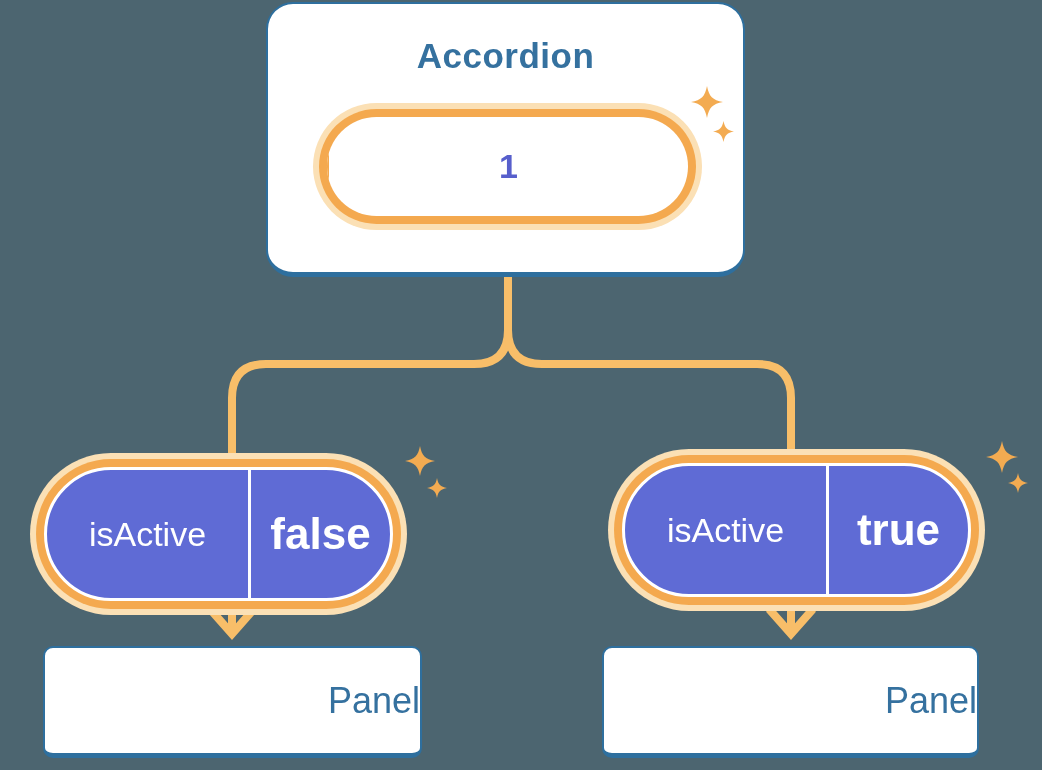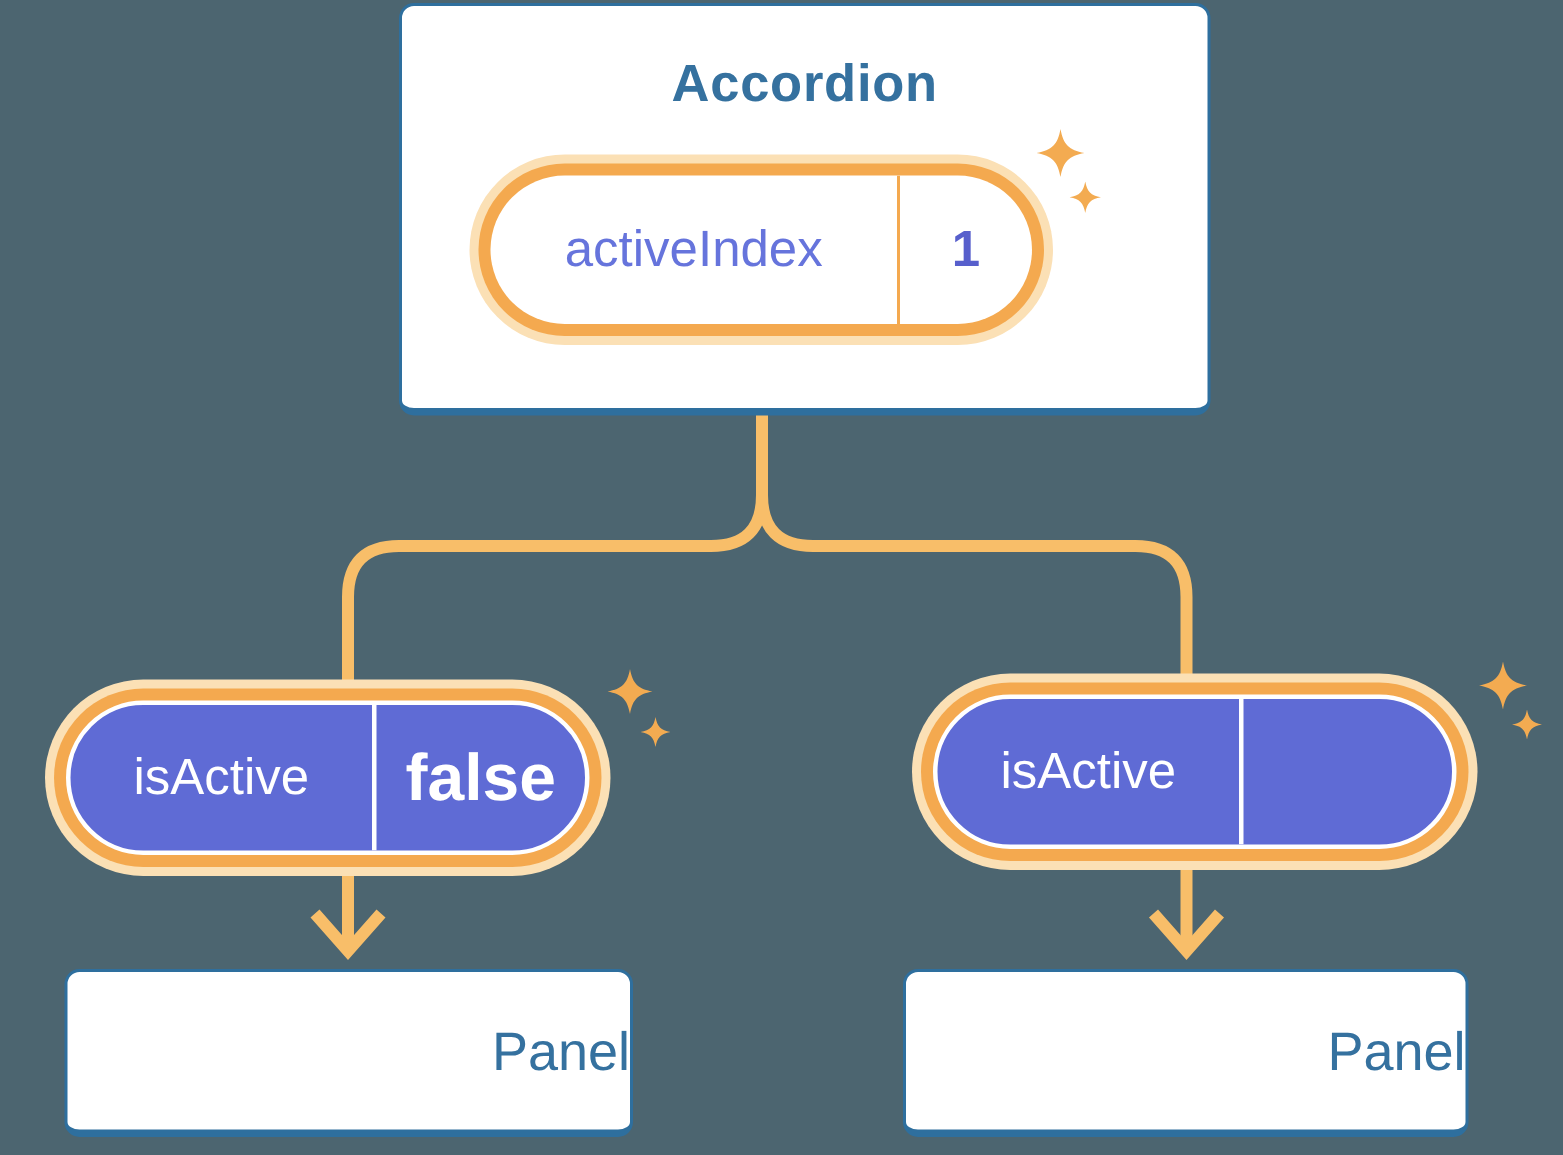--- a/index.html
+++ b/index.html
@@ -24,21 +24,21 @@
   }
   .card {
     position: absolute;
     background: #ffffff;
     border: 2px solid #2E6F9E;
     border-bottom-width: 5px;
     border-radius: 10px;
     box-sizing: border-box;
     z-index: 2;
   }
-  .card-accordion { left: 266px; top: 2px; width: 541px; height: 275px; }
+  .card-accordion { left: 266px; top: 2px; width: 479px; height: 275px; border-radius: 27px; }
   .card-title {
     margin-top: 32px;
     text-align: center;
     font-size: 35px;
     font-weight: 600;
     letter-spacing: 0.5px;
     color: #35719F;
   }
   .card-panel {
     display: flex; align-items: center; justify-content: flex-end;
@@ -77,21 +77,21 @@
   .core-white { background: #ffffff; }
   .core-purple { background: #5F6BD5; border: 3px solid #ffffff; }
   .seg {
     display: flex; align-items: center; justify-content: center;
     box-sizing: border-box;
   }
   .state-pill { left: 45px; top: 99px; width: 389px; height: 127px; }
   .state-pill .seg-name  { width: 271px; font-size: 34px; color: #6674DC; }
   .state-pill .divider   { width: 2px; background: #F4A94F; }
   .state-pill .seg-value { flex: 1; font-size: 34px; font-weight: 700; color: #575FCC; }
-  .prop-pill { width: 377px; height: 131px; }
+  .prop-pill { width: 377px; height: 162px; }
   .prop-pill-left  { left: 30px;  top: 453px; }
   .prop-pill-right { left: 608px; top: 449px; }
   .prop-pill .seg-name  { width: 201px; font-size: 34px; font-weight: 400; color: #ffffff; }
   .prop-pill .divider   { width: 3px; background: #ffffff; }
   .prop-pill .seg-value { flex: 1; font-size: 44px; font-weight: 700; color: #ffffff; }
 </style>
 </head>
 <body>
 
 <div class="stage">
@@ -122,21 +122,20 @@
   </svg>
   <svg class="sparkle" style="left:1008px; top:473px;" width="20" height="20" viewBox="-10 -10 20 20">
     <path d="M0,-10 C1.2,-3.5 3.5,-1.2 10,0 C3.5,1.2 1.2,3.5 0,10 C-1.2,3.5 -3.5,1.2 -10,0 C-3.5,-1.2 -1.2,-3.5 0,-10 Z" fill="#F3AB51"></path>
   </svg>
 
   <div class="card card-accordion">
     <div class="card-title">Accordion</div>
     <div class="pill state-pill">
       <div class="pill-ring">
         <div class="pill-core core-white">
-          <div class="seg seg-name">activeIndex</div>
           <div class="divider"></div>
           <div class="seg seg-value">1</div>
         </div>
       </div>
     </div>
   </div>
 
   <div class="pill prop-pill prop-pill-left">
     <div class="pill-ring">
       <div class="pill-core core-purple">
@@ -145,20 +144,21 @@
         <div class="seg seg-value">false</div>
       </div>
     </div>
   </div>
 
   <div class="pill prop-pill prop-pill-right">
     <div class="pill-ring">
       <div class="pill-core core-purple">
         <div class="seg seg-name">isActive</div>
         <div class="divider"></div>
+        <div class="seg seg-value">true</div>
       </div>
     </div>
   </div>
 
   <div class="card card-panel card-panel-left">
     <div class="panel-label">Panel</div>
   </div>
   <div class="card card-panel card-panel-right">
     <div class="panel-label">Panel</div>
   </div>

